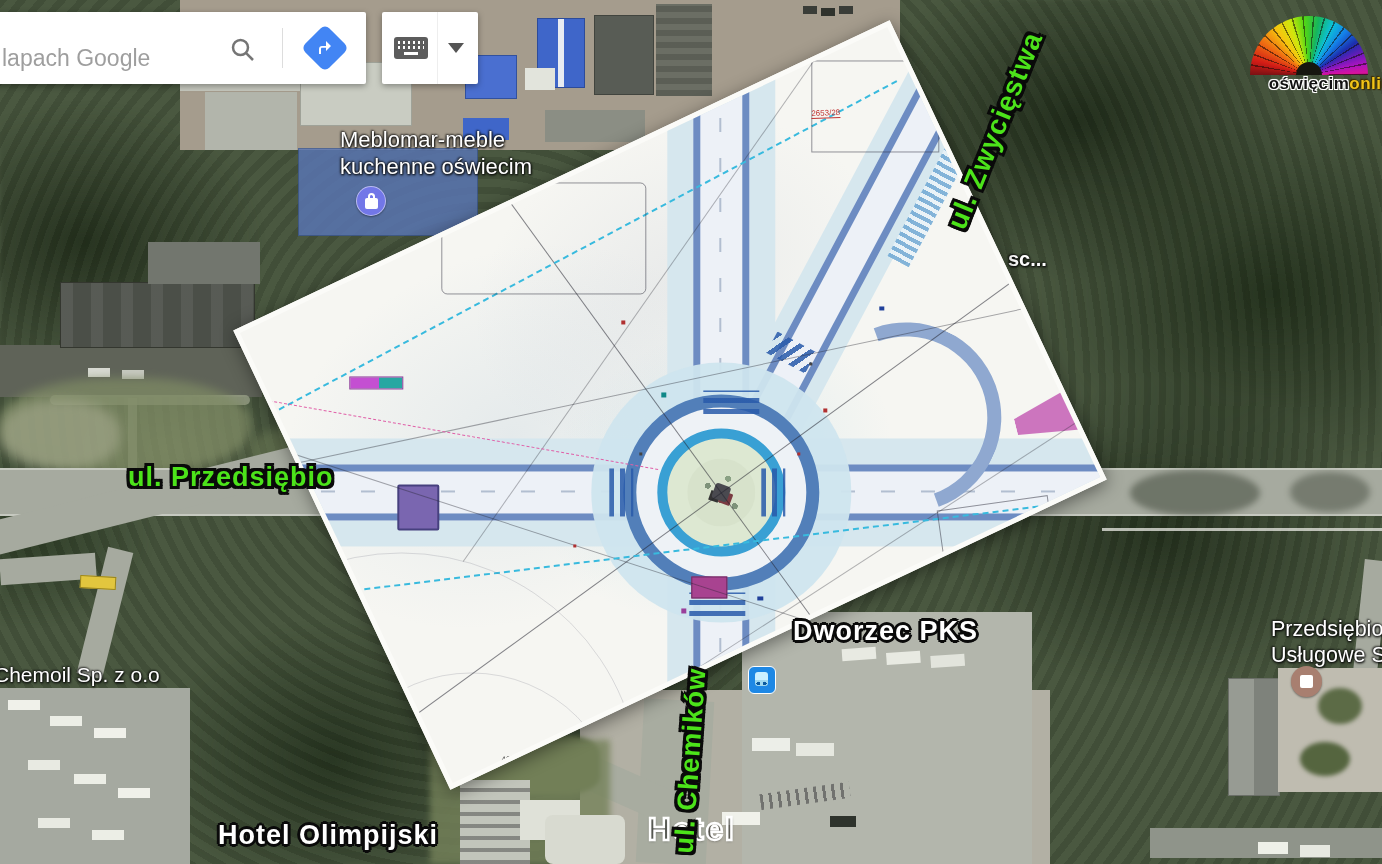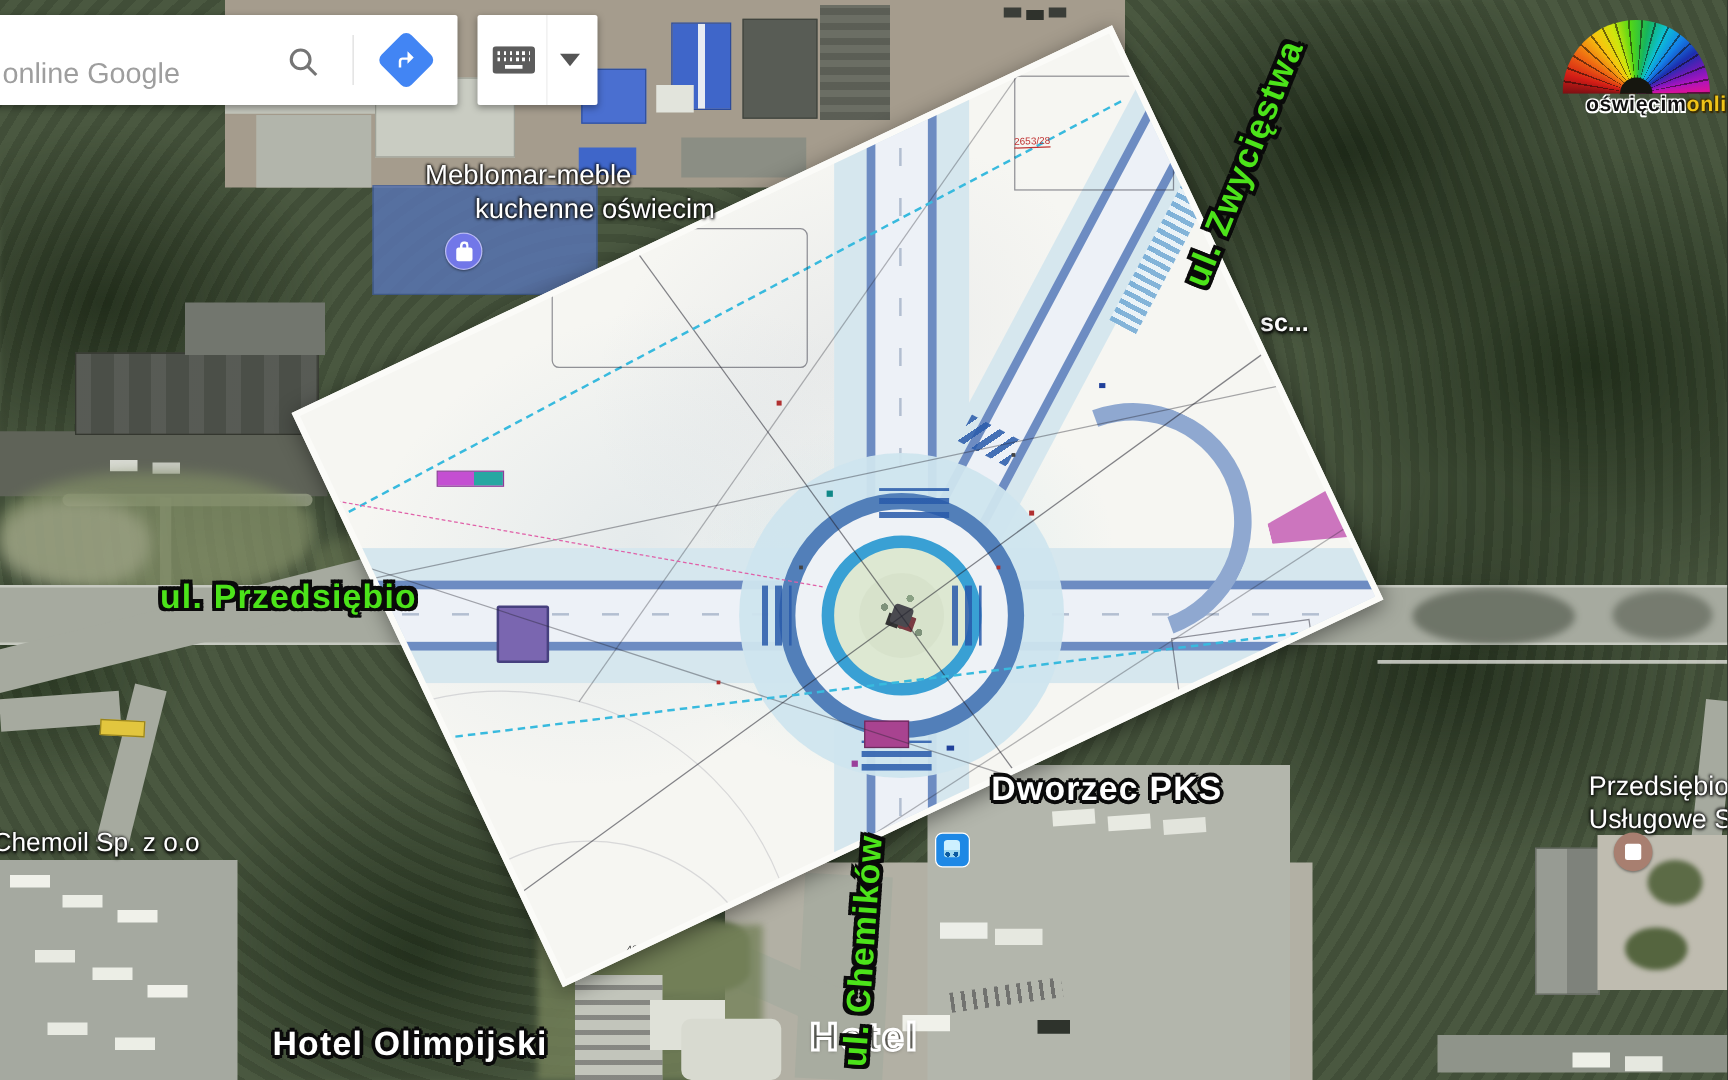--- a/index.html
+++ b/index.html
@@ -226,39 +226,39 @@
   </div>
   <div style="left:748px;top:666px;width:28px;height:28px;background:#1e88e5;border:1.5px solid #fff;border-radius:6px;z-index:20;">
     <div style="left:6px;top:5px;width:13px;height:14px;border-radius:3px;background:radial-gradient(2px 2px at 25% 82%,#0b5aa0 98%,transparent),radial-gradient(2px 2px at 75% 82%,#0b5aa0 98%,transparent),linear-gradient(#cdf0ff 55%,#9fd8f0 55%);"></div>
   </div>
   <div class="poi-circle" style="left:1291px;top:666px;width:31px;height:31px;background:#a87f70;">
     <div style="left:9px;top:9px;width:13px;height:13px;background:#fff;border-radius:2px;"></div>
   </div>
 
   <div class="poi" style="left:340px;top:126px;font-size:22px;line-height:27px;">
     <span style="position:static;display:block;">Meblomar-meble</span>
-    <span style="position:static;display:block;margin-left:40px;">kuchenne oświecim</span>
+    <span style="position:static;display:block;">kuchenne oświecim</span>
   </div>
   <div class="poi" style="left:-6px;top:663px;font-size:21px;">Chemoil Sp. z o.o</div>
   <div class="poi" style="left:1271px;top:616px;font-size:21.5px;line-height:26px;">
     <span style="position:static;display:block;">Przedsiębio</span>
     <span style="position:static;display:block;">Usługowe S</span>
   </div>
 
   <div class="street" style="left:128px;top:462px;font-size:27px;">ul. Przedsiębio</div>
   <div class="street" style="left:956px;top:212px;font-size:28px;transform-origin:0 50%;transform:rotate(-68deg);">ul. Zwycięstwa</div>
   <div class="street" style="left:684px;top:838px;font-size:27px;transform-origin:0 50%;transform:rotate(-86deg);">ul. Chemików</div>
 
   <div class="poi-big" style="left:218px;top:820px;font-size:27px;">Hotel Olimpijski</div>
   <div class="poi-big" style="left:793px;top:616px;font-size:27px;">Dworzec PKS</div>
 
   <div class="watermark">Hotel</div>
 
   <div class="panel" id="search-box">
-    <span class="ph">online Google</span>
+    <span class="ph">lapach Google</span>
     <svg style="left:268px;top:23px;" width="30" height="30" viewBox="0 0 24 24">
       <circle cx="10" cy="10" r="6" fill="none" stroke="#757575" stroke-width="2"></circle>
       <line x1="14.5" y1="14.5" x2="20" y2="20" stroke="#757575" stroke-width="2"></line>
     </svg>
     <div class="vdiv" style="left:322px;top:16px;height:40px;"></div>
     <div style="left:348px;top:19px;width:34px;height:34px;background:#4285f4;border-radius:6px;transform:rotate(45deg);">
       <svg style="left:5px;top:5px;transform:rotate(-45deg);" width="24" height="24" viewBox="0 0 24 24">
         <path d="M13 5l5 5-5 5v-3.2H9.2c-.7 0-1.2.5-1.2 1.2V18H6v-5c0-1.7 1.3-3 3-3h4V5z" fill="#fff"></path>
       </svg>
     </div>

